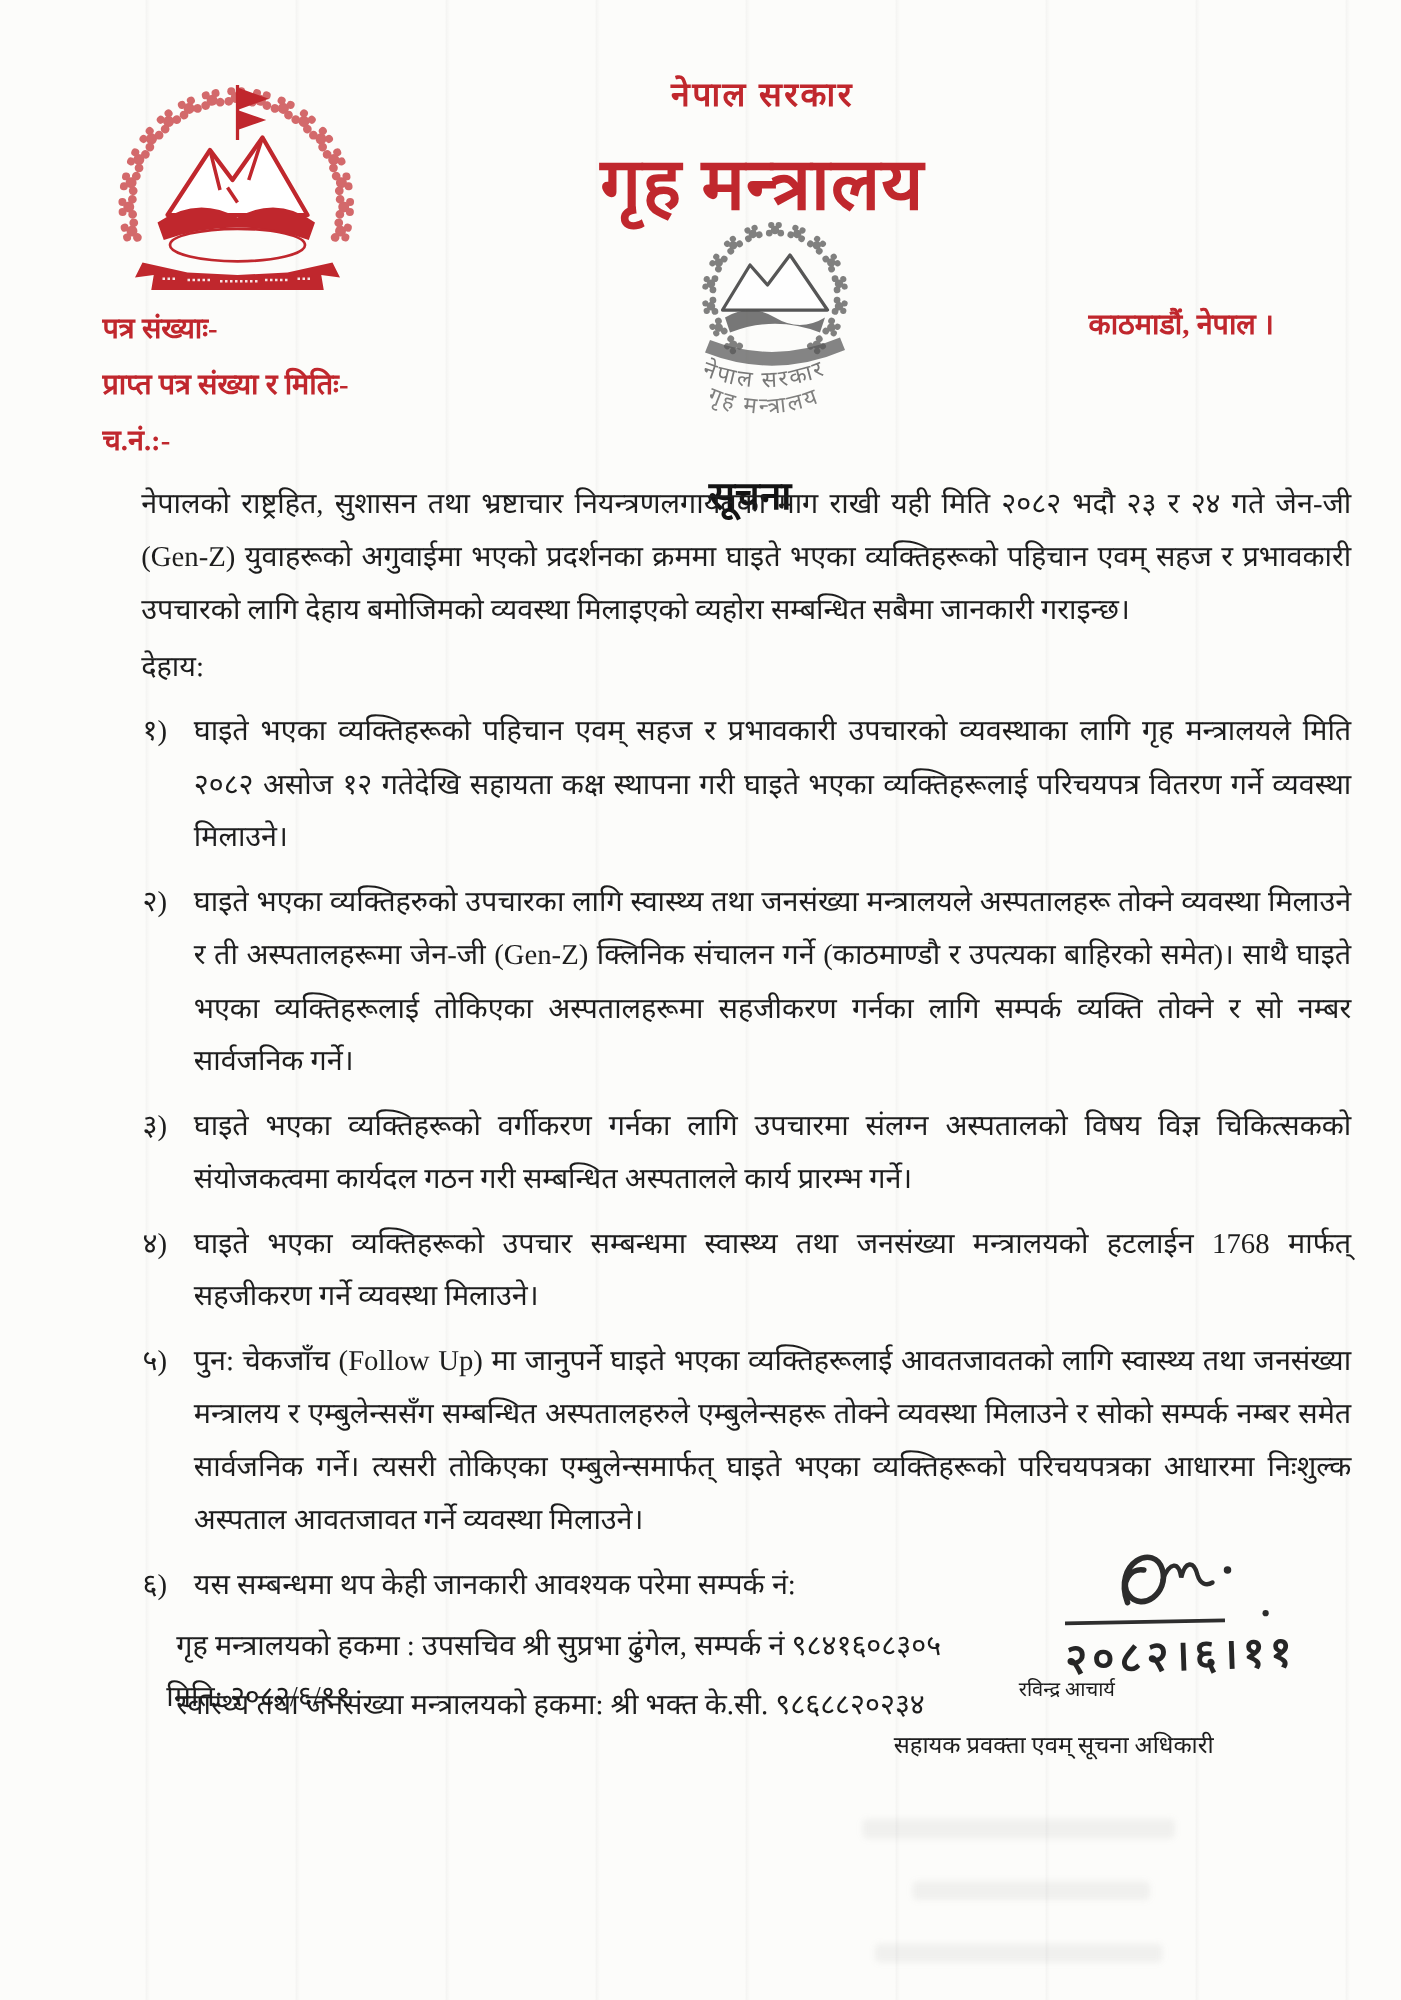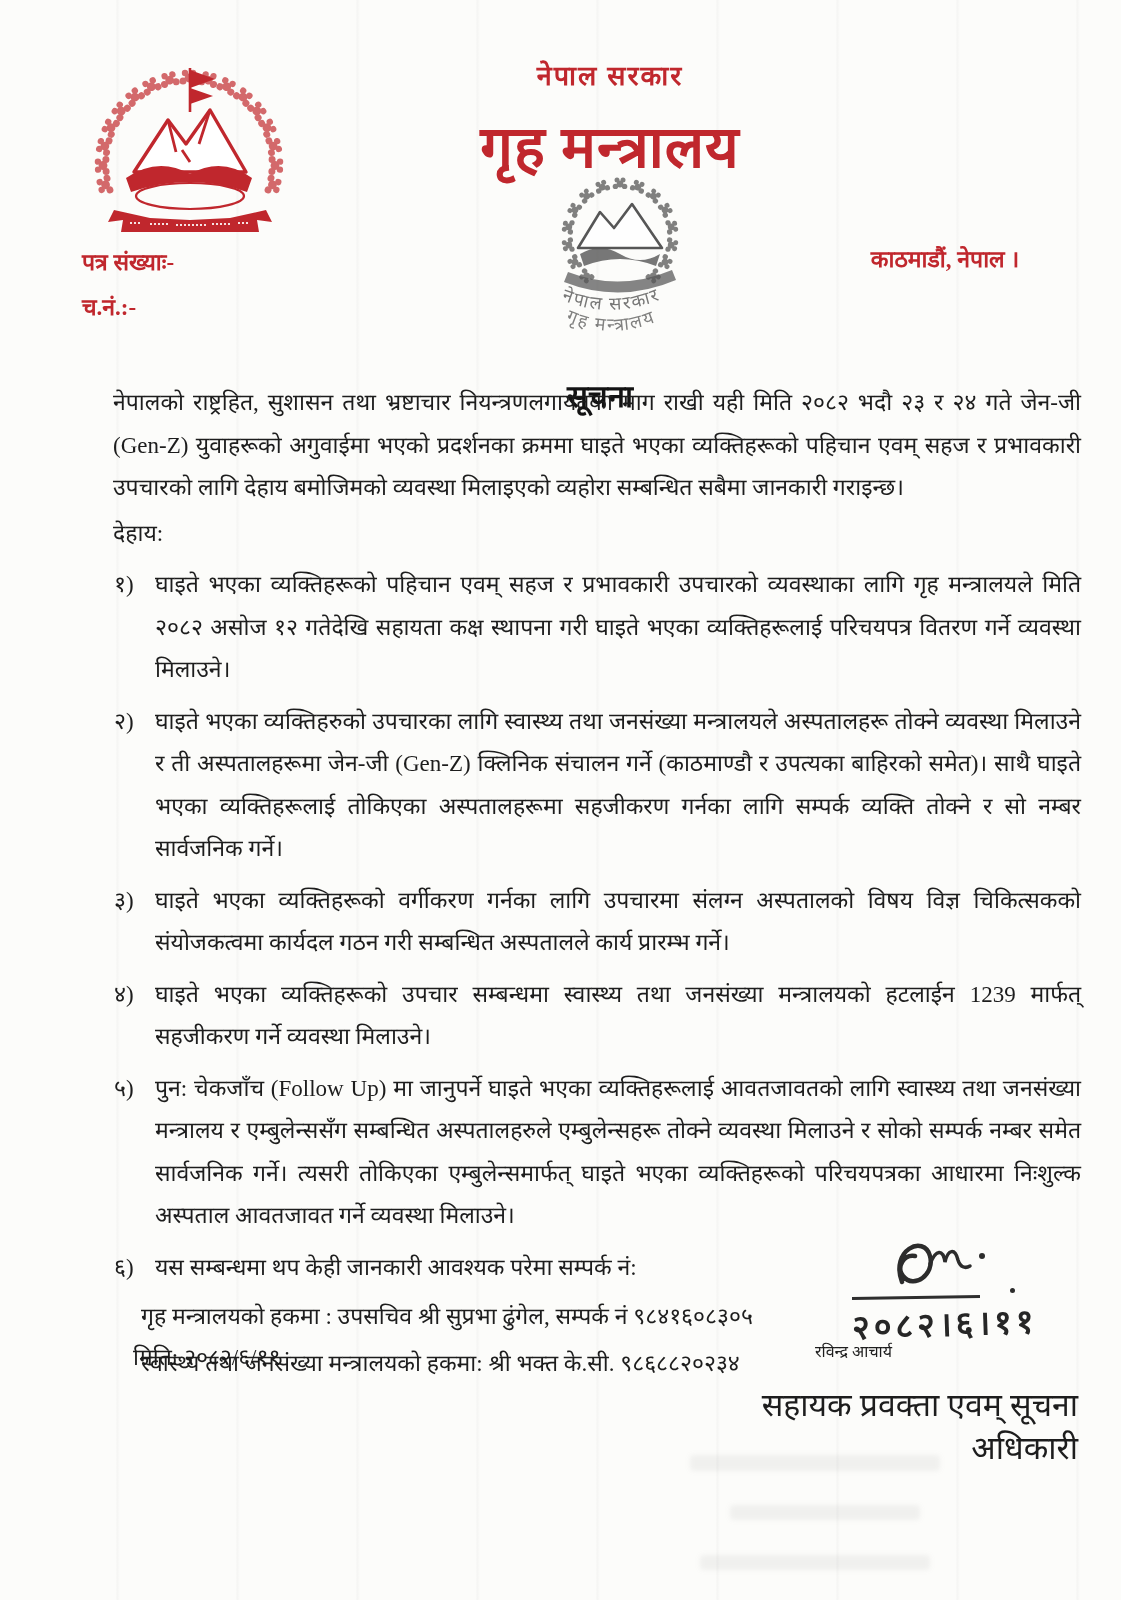--- a/index.html
+++ b/index.html
@@ -44,21 +44,21 @@
   .items{margin:0;padding:0;list-style:none;}
   .item{position:relative;padding-left:42px;margin-top:9px;}
   .item .num{position:absolute;left:1px;top:0;text-align:justify;}
   .contacts{padding-left:28px;margin-top:4px;line-height:47px;text-align:right;}
   .sig-scribble{position:absolute;left:870px;top:1228px;width:130px;height:72px;}
   .sig-dot{position:absolute;left:1010px;top:1288px;width:5px;height:5px;border-radius:50%;background:#2c2c2c;}
   .sig-line{position:absolute;left:852px;top:1296px;width:128px;border-top:3px solid #2e2e2e;transform:rotate(-1deg);}
   .sig-date{position:absolute;left:852px;top:1300px;font-size:34px;letter-spacing:4px;color:#262626;
     transform:rotate(-2deg);font-weight:bold;}
   .sig-name{position:absolute;left:815px;top:1340px;width:260px;text-align:left;font-size:16px;}
-  .sig-title{position:absolute;left:678px;top:1382px;width:400px;text-align:right;font-size:32px;}
+  .sig-title{position:absolute;left:715px;top:1382px;width:400px;text-align:left;font-size:19px;}
   .footer-date{position:absolute;left:133px;top:1340px;font-size:23px;}
   .ghost{position:absolute;background:rgba(125,125,125,.09);filter:blur(2.5px);border-radius:4px;pointer-events:none;}
 </style>
 </head>
 <body>
 
 <div class="page">
 
   <svg class="emblem" viewBox="0 0 208 182">
     <defs>
@@ -139,20 +139,21 @@
     <text font-size="18" fill="#555555" opacity="0.85" letter-spacing="2">
       <textPath href="#sealArc1" startOffset="10">नेपाल सरकार</textPath>
     </text>
     <text font-size="18" fill="#555555" opacity="0.8" letter-spacing="2">
       <textPath href="#sealArc2" startOffset="6">गृह मन्त्रालय</textPath>
     </text>
   </svg>
 
   <div class="meta">
     <div>पत्र संख्याः-</div>
+    <div>प्राप्त पत्र संख्या र मितिः-</div>
     <div>च.नं.:-</div>
   </div>
 
   <div class="addr">
     <div>काठमाडौं, नेपाल ।</div>
   </div>
 
   <div class="notice-title">सूचना</div>
 
   <div class="doc-body">
@@ -166,21 +167,21 @@
       <li class="item">
         <span class="num">२)</span>
         <span>घाइते भएका व्यक्तिहरुको उपचारका लागि स्वास्थ्य तथा जनसंख्या मन्त्रालयले अस्पतालहरू तोक्ने व्यवस्था मिलाउने र ती अस्पतालहरूमा जेन-जी (Gen-Z) क्लिनिक संचालन गर्ने (काठमाण्डौ र उपत्यका बाहिरको समेत)।  साथै घाइते भएका व्यक्तिहरूलाई तोकिएका अस्पतालहरूमा सहजीकरण गर्नका लागि सम्पर्क व्यक्ति तोक्ने र सो नम्बर सार्वजनिक गर्ने।</span>
       </li>
       <li class="item">
         <span class="num">३)</span>
         <span>घाइते भएका व्यक्तिहरूको वर्गीकरण गर्नका लागि उपचारमा संलग्न अस्पतालको विषय विज्ञ चिकित्सकको संयोजकत्वमा कार्यदल गठन गरी सम्बन्धित अस्पतालले कार्य प्रारम्भ गर्ने।</span>
       </li>
       <li class="item">
         <span class="num">४)</span>
-        <span>घाइते भएका व्यक्तिहरूको उपचार सम्बन्धमा स्वास्थ्य तथा जनसंख्या मन्त्रालयको हटलाईन 1239 मार्फत् सहजीकरण गर्ने व्यवस्था मिलाउने।</span>
+        <span>घाइते भएका व्यक्तिहरूको उपचार सम्बन्धमा स्वास्थ्य तथा जनसंख्या मन्त्रालयको हटलाईन 1768 मार्फत् सहजीकरण गर्ने व्यवस्था मिलाउने।</span>
       </li>
       <li class="item">
         <span class="num">५)</span>
         <span>पुन: चेकजाँच (Follow Up) मा जानुपर्ने घाइते भएका व्यक्तिहरूलाई आवतजावतको लागि स्वास्थ्य तथा जनसंख्या मन्त्रालय र एम्बुलेन्ससँग सम्बन्धित अस्पतालहरुले एम्बुलेन्सहरू तोक्ने व्यवस्था मिलाउने र सोको सम्पर्क नम्बर समेत सार्वजनिक गर्ने।  त्यसरी तोकिएका एम्बुलेन्समार्फत् घाइते भएका व्यक्तिहरूको परिचयपत्रका आधारमा निःशुल्क अस्पताल आवतजावत गर्ने व्यवस्था मिलाउने।</span>
       </li>
       <li class="item">
         <span class="num">६)</span>
         <span>यस सम्बन्धमा थप केही जानकारी आवश्यक परेमा सम्पर्क नं:</span>
       </li>
     </ol>

